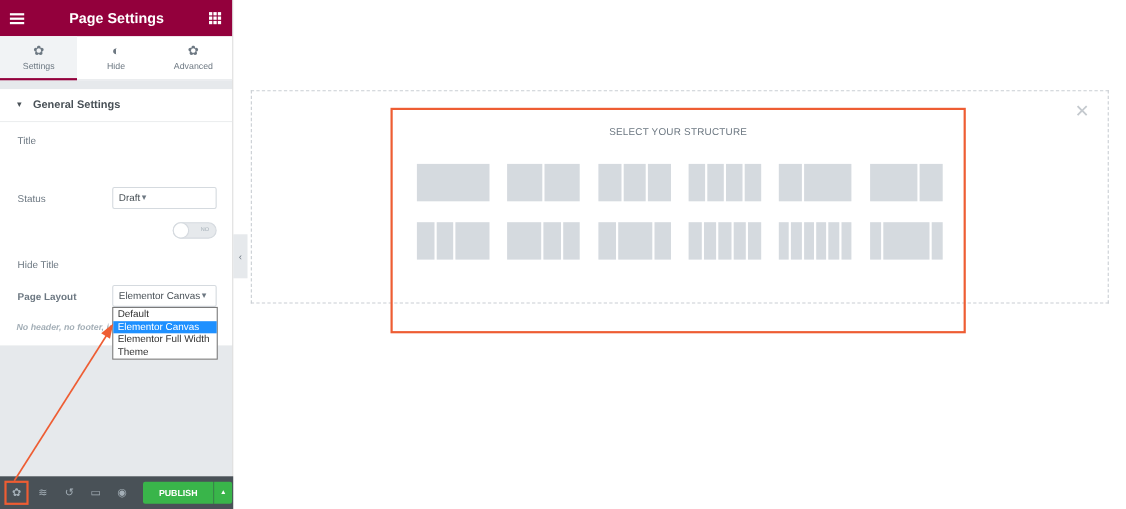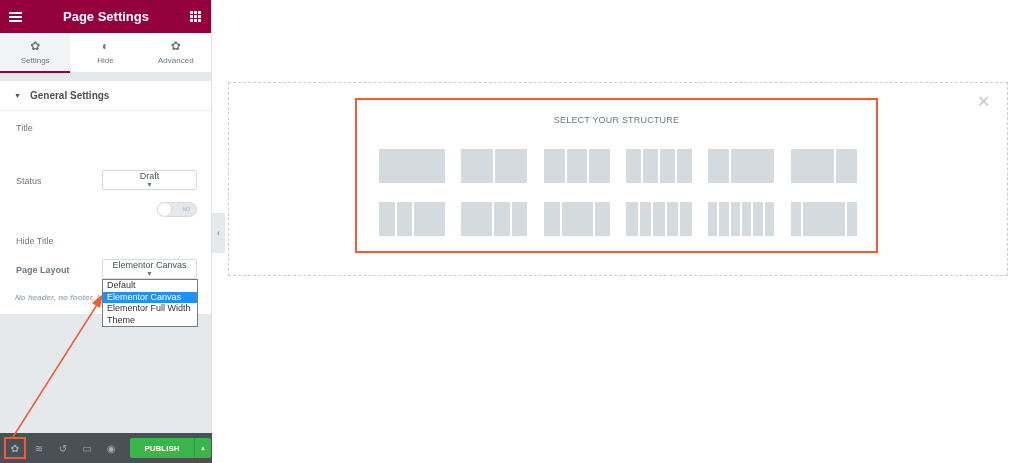--- a/index.html
+++ b/index.html
@@ -20,21 +20,21 @@
   .tab.active { background: #f1f3f5; }
   .tab.active::after { content: ""; position: absolute; left: 0; right: 0; bottom: -1px; height: 2px; background: #93003c; }
   .tab .ticon { font-size: 12px; color: #6d7882; margin-bottom: 4px; line-height: 12px; }
 
   .panel { background: #fff; margin-top: 8px; height: 233px; }
   .section-head { height: 30px; display: flex; align-items: center; padding-left: 14px; font-size: 10px; font-weight: bold; color: #495157; border-bottom: 1px solid #eceeef; }
   .section-head .caret { font-size: 7px; margin-right: 9px; color: #495157; }
   .label { font-size: 9px; color: #6d7882; }
   .field-title { position: absolute; left: 16px; top: 123px; }
   .input { position: absolute; left: 15px; top: 139px; width: 182px; height: 20px; border: 1px solid #d5dadf; border-radius: 2px; font-size: 9px; color: #495157; padding-left: 5px; display: flex; align-items: center; background: #fff; }
-  .select { position: absolute; height: 20px; border: 1px solid #d5dadf; border-radius: 2px; font-size: 9px; color: #495157; padding-left: 5px; display: flex; align-items: center; justify-content: flex-start; padding-right: 5px; background: #fff; flex-direction: column; }
+  .select { position: absolute; height: 20px; border: 1px solid #d5dadf; border-radius: 2px; font-size: 9px; color: #495157; padding-left: 5px; display: flex; align-items: center; justify-content: flex-start; padding-right: 5px; background: #fff; }
   .select .arrow { font-size: 7px; color: #6d7882; }
   .toggle { position: absolute; left: 157px; top: 202px; width: 40px; height: 15px; border-radius: 10px; background: #e6e9ec; border: 1px solid #d5dadf; }
   .toggle .knob { position: absolute; left: -1px; top: -1px; width: 15px; height: 15px; border-radius: 50%; background: #fff; border: 1px solid #d5dadf; }
   .toggle .txt { position: absolute; right: 6px; top: 3px; font-size: 5px; color: #a4afb7; }
   .note { position: absolute; left: 15px; font-size: 8px; font-style: italic; color: #a4afb7; line-height: 11px; width: 185px; }
 
   .dropdown { position: absolute; left: 102px; top: 279px; width: 96px; border: 1px solid #7a7a7a; background: #fff; font-size: 9px; color: #333; z-index: 5; }
   .dropdown .opt { height: 11.5px; line-height: 11.5px; padding-left: 4px; white-space: nowrap; }
   .dropdown .opt.sel { background: #1e90ff; color: #fff; }
 
@@ -42,21 +42,21 @@
   .ficon { width: 22px; height: 22px; display: flex; align-items: center; justify-content: center; color: #a4afb7; font-size: 10px; margin-right: 2px; }
   .ficon.highlight { border: 2px solid #ee5d33; }
   .publish { margin-left: 6px; height: 20px; width: 64px; background: #39b54a; color: #fff; font-size: 8px; font-weight: bold; display: flex; align-items: center; justify-content: center; border-radius: 2px 0 0 2px; }
   .publish-more { height: 20px; width: 17px; background: #39b54a; border-left: 1px solid #2e9a3e; color: #fff; font-size: 6px; display: flex; align-items: center; justify-content: center; border-radius: 0 2px 2px 0; }
 
   .collapse-handle { position: absolute; left: 212px; top: 213px; width: 13px; height: 40px; background: #e6e9ec; display: flex; align-items: center; justify-content: center; font-size: 9px; color: #6d7882; }
 
   
   .dropzone { position: absolute; left: 228px; top: 82px; width: 780px; height: 194px; border: 1px dashed #c9ced3; }
   .close-x { position: absolute; left: 977px; top: 94px; font-size: 16px; color: #c4c9ce; line-height: 16px; }
-  .structure-box { position: absolute; left: 355px; top: 98px; width: 523px; height: 155px; border: 2px solid #ee5d33; }
+  .structure-box { position: absolute; left: 355px; top: 98px; width: 523px; height: 205px; border: 2px solid #ee5d33; }
   .structure-title { position: absolute; top: 15px; left: 0; right: 0; text-align: center; font-size: 9px; color: #6d7882; letter-spacing: 0.2px; }
   .preset { position: absolute; height: 34px; display: flex; gap: 2px; }
   .preset .col { background: #d5dadf; height: 100%; }
 
   .arrow-svg { position: absolute; left: 0; top: 0; z-index: 10; pointer-events: none; }
 </style>
 </head>
 <body>
 
 <div class="root">

